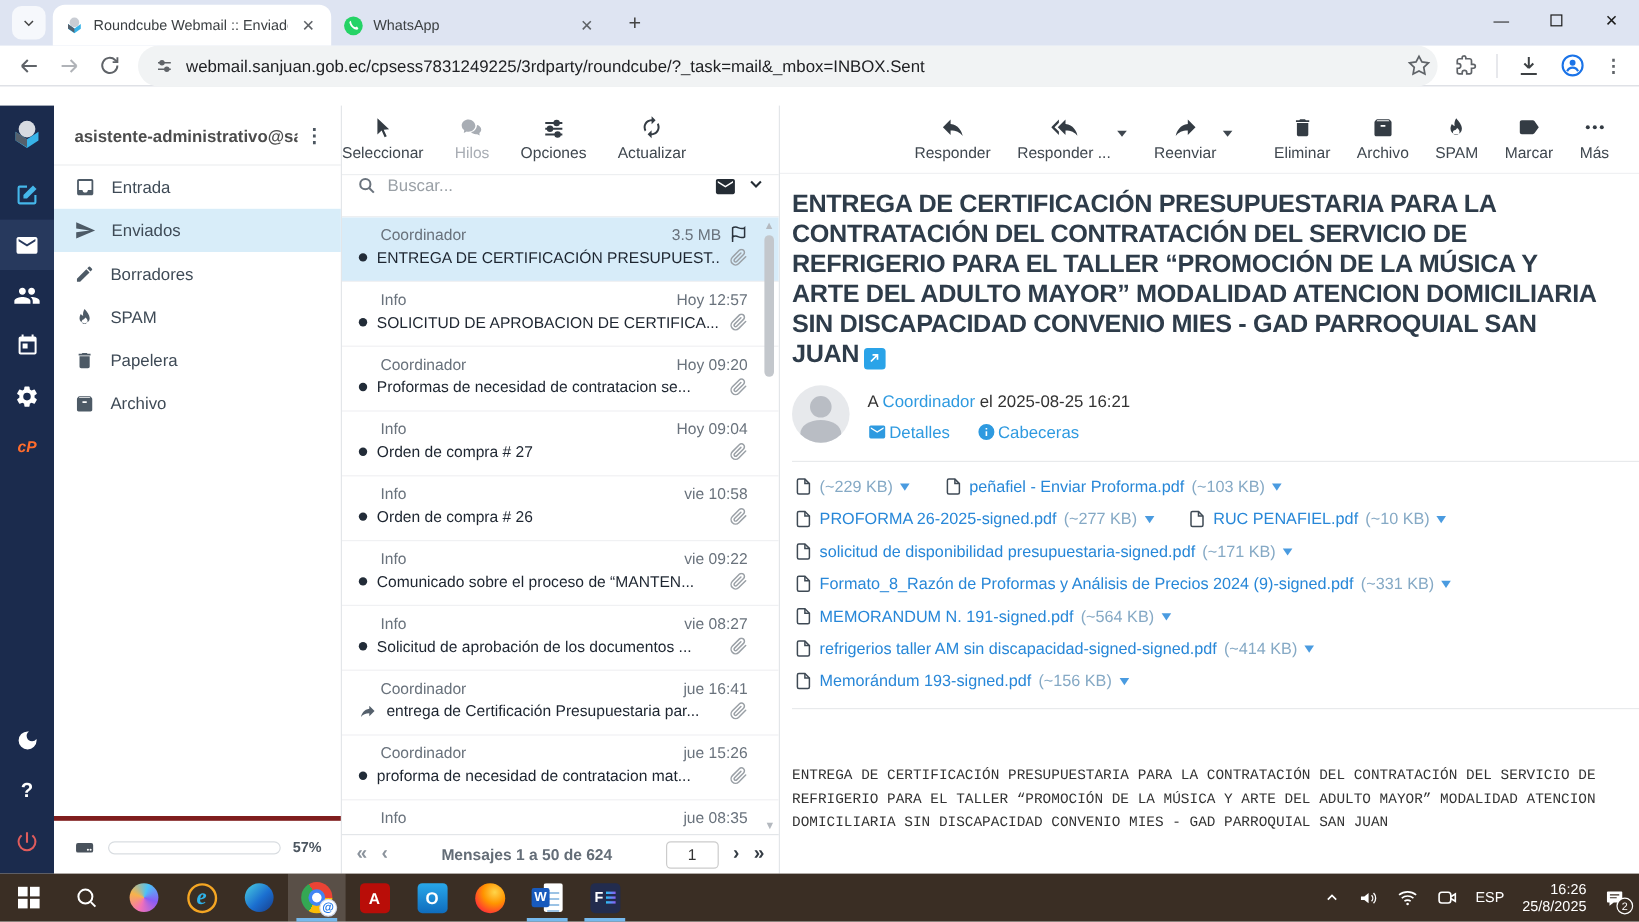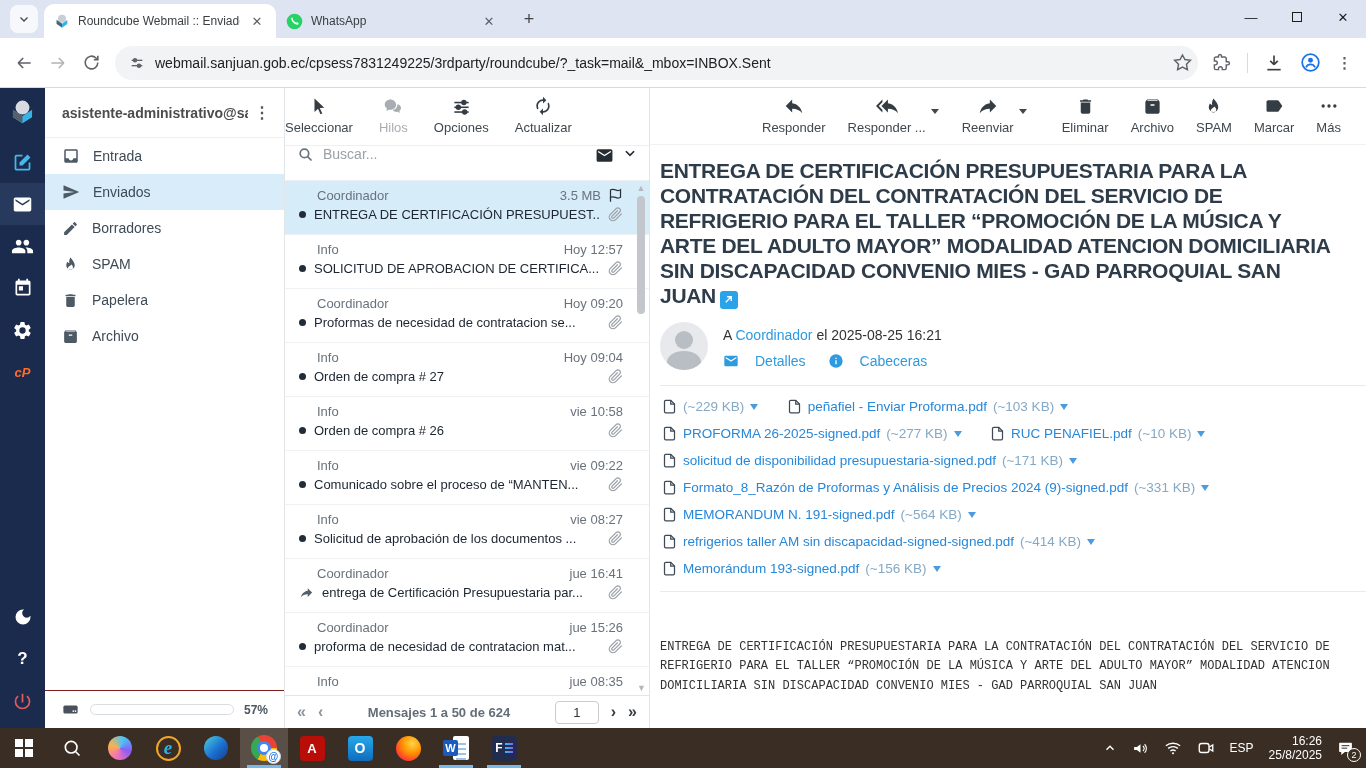--- a/index.html
+++ b/index.html
@@ -10,21 +10,21 @@
   .tabstrip{height:38px;background:#dee4f2;display:flex;align-items:flex-end;padding-left:10px;position:relative}
   .tabsearch{width:28px;height:28px;border-radius:8px;background:#f6f8fc;display:flex;align-items:center;justify-content:center;margin:0 6px 5px 0;color:#444}
   .tab{width:232px;height:34px;display:flex;align-items:center;gap:8px;padding:0 10px;border-radius:10px 10px 0 0;font-size:12px;color:#3c4043}
   .tab.active{background:#fff}
   .tab .ttl{flex:1;white-space:nowrap;overflow:hidden;min-width:0}
   .tclose{color:#5f6368;font-size:13px;width:18px;height:18px;display:flex;align-items:center;justify-content:center;border-radius:50%}
   .newtab{width:26px;height:26px;margin:0 0 6px 8px;display:flex;align-items:center;justify-content:center;font-size:18px;color:#444}
   .winctl{position:absolute;right:0;top:0;height:34px;display:flex;align-items:center;color:#1c1c1c}
   .winctl span{width:46px;text-align:center;font-size:13px}
   .maxbox{display:inline-block;width:10px;height:10px;border:1.4px solid #1c1c1c}
-  .urlbar{height:50px;background:#fff;display:flex;align-items:center;gap:14px;padding:0 14px;border-bottom:1px solid #d7dae0}
+  .urlbar{height:34px;background:#fff;display:flex;align-items:center;gap:14px;padding:0 14px;border-bottom:1px solid #d7dae0}
   .navic{color:#5f6368}
   .navic.dim{color:#b0b3b8}
   .omnibox{flex:1;height:34px;background:#f1f3f4;border-radius:17px;display:flex;align-items:center;gap:10px;padding:0 6px 0 14px;font-size:14px;color:#202124}
   .omnibox .url{flex:1;white-space:nowrap;overflow:hidden}
   .chromeacts{display:flex;align-items:center;gap:16px;color:#5f6368}
   .vsep{width:1px;height:20px;background:#d7dae0}
 
   
   .app{position:absolute;top:88px;left:0;right:0;bottom:40px;display:flex;background:#fff}
 
@@ -38,21 +38,21 @@
   .helpq{font-size:17px;font-weight:bold;color:#fff}
   .poweric{color:#e05c5c}
 
   .sidebar{width:240px;border-right:1px solid #e3e6e9;display:flex;flex-direction:column;flex-shrink:0;background:#fff}
   .account{height:50px;display:flex;align-items:center;padding:0 8px 0 17px;font-size:14px;font-weight:bold;color:#4c4c4c;border-bottom:1px solid #edeff1}
   .account .nm{flex:1;white-space:nowrap;overflow:hidden}
   .kebab{color:#4c5660;font-size:16px;font-weight:bold;letter-spacing:0;padding:0 6px}
   .folder{height:36px;display:flex;align-items:center;gap:13px;padding:0 17px;font-size:14px;color:#3e4a56}
   .folder .fic{color:#4d5a66}
   .folder.active{background:#d8edf9}
-  .quota{margin-top:auto;height:38px;border-top:1px solid #7f1d1d;display:flex;align-items:center;gap:10px;padding:0 16px}
+  .quota{margin-top:auto;height:48px;border-top:4px solid #7f1d1d;display:flex;align-items:center;gap:10px;padding:0 16px}
   .qbar{flex:1;height:11px;border:1px solid #d9dde1;border-radius:6px;background:#fff;overflow:hidden}
   .qfill{height:100%;background:#7cc3ef;border-radius:6px 0 0 6px}
   .qpct{font-size:12px;color:#4c5660;font-weight:bold}
   .diskic{color:#49525c}
 
   .listcol{width:365px;border-right:1px solid #e3e6e9;display:flex;flex-direction:column;flex-shrink:0;background:#fff}
   .ltoolbar{height:57px;display:flex;justify-content:flex-start;gap:26px;padding-top:7px}
   .tbtn{display:flex;flex-direction:column;align-items:center;gap:3px;font-size:13px;color:#3f474f;position:relative}
   .tbtn .ic{height:22px;display:flex;align-items:center;color:#343c44}
   .tbtn.disabled,.tbtn.disabled .ic{color:#a8adb4}
@@ -89,21 +89,21 @@
   .vbody{flex:1;overflow:hidden;padding:13px 10px 0 10px}
   .subject{font-size:21px;line-height:25px;font-weight:bold;color:#2e3c4a;letter-spacing:-0.3px;max-width:680px}
   .extlink{display:inline-flex;width:18px;height:18px;background:#2aa3e8;border-radius:3px;color:#fff;align-items:center;justify-content:center;vertical-align:-2px;margin-left:4px}
   .senderblk{display:flex;gap:15px;margin-top:13px}
   .avatar{width:48px;height:48px;border-radius:50%;background:#e7e9ec;position:relative;overflow:hidden;flex-shrink:0}
   .avatar::before{content:"";position:absolute;top:9px;left:15px;width:18px;height:18px;border-radius:50%;background:#b9bdc4}
   .avatar::after{content:"";position:absolute;top:29px;left:7px;width:34px;height:22px;border-radius:50%;background:#b9bdc4}
   .meta1{font-size:14px;color:#333;margin-top:5px}
   .meta1 a{color:var(--link-blue,#2e9ae0);text-decoration:none}
   .meta2{display:flex;gap:22px;margin-top:10px;font-size:14px;color:var(--link-blue,#2e9ae0)}
-  .meta2 .act{display:flex;align-items:center;gap:16px}
+  .meta2 .act{display:flex;align-items:center;gap:2px}
   .attachwrap{margin-top:15px;border-top:1px solid #e8eaec;border-bottom:1px solid #e8eaec;padding:7px 0 9px 2px;width:706px}
   .attach{display:inline-flex;align-items:center;gap:6px;margin:6px 24px 6px 0;font-size:13.5px;white-space:nowrap}
   .attach .pdfic{color:#3f4a55}
   .attach .nm{color:var(--accent-blue,#2787d8)}
   .attach .sz{color:#85a9c5}
   .attach .ca{width:0;height:0;border:4px solid transparent;border-top:6px solid #4a9be0;margin-top:5px}
   .bodytext{margin-top:46px;font-family:"Liberation Mono","DejaVu Sans Mono",monospace;font-size:12px;line-height:19.5px;color:#333;width:692px}
 
   
   .taskbar{position:absolute;left:0;right:0;bottom:0;height:40px;background:#3a2e24;display:flex;align-items:center;color:#fff}

